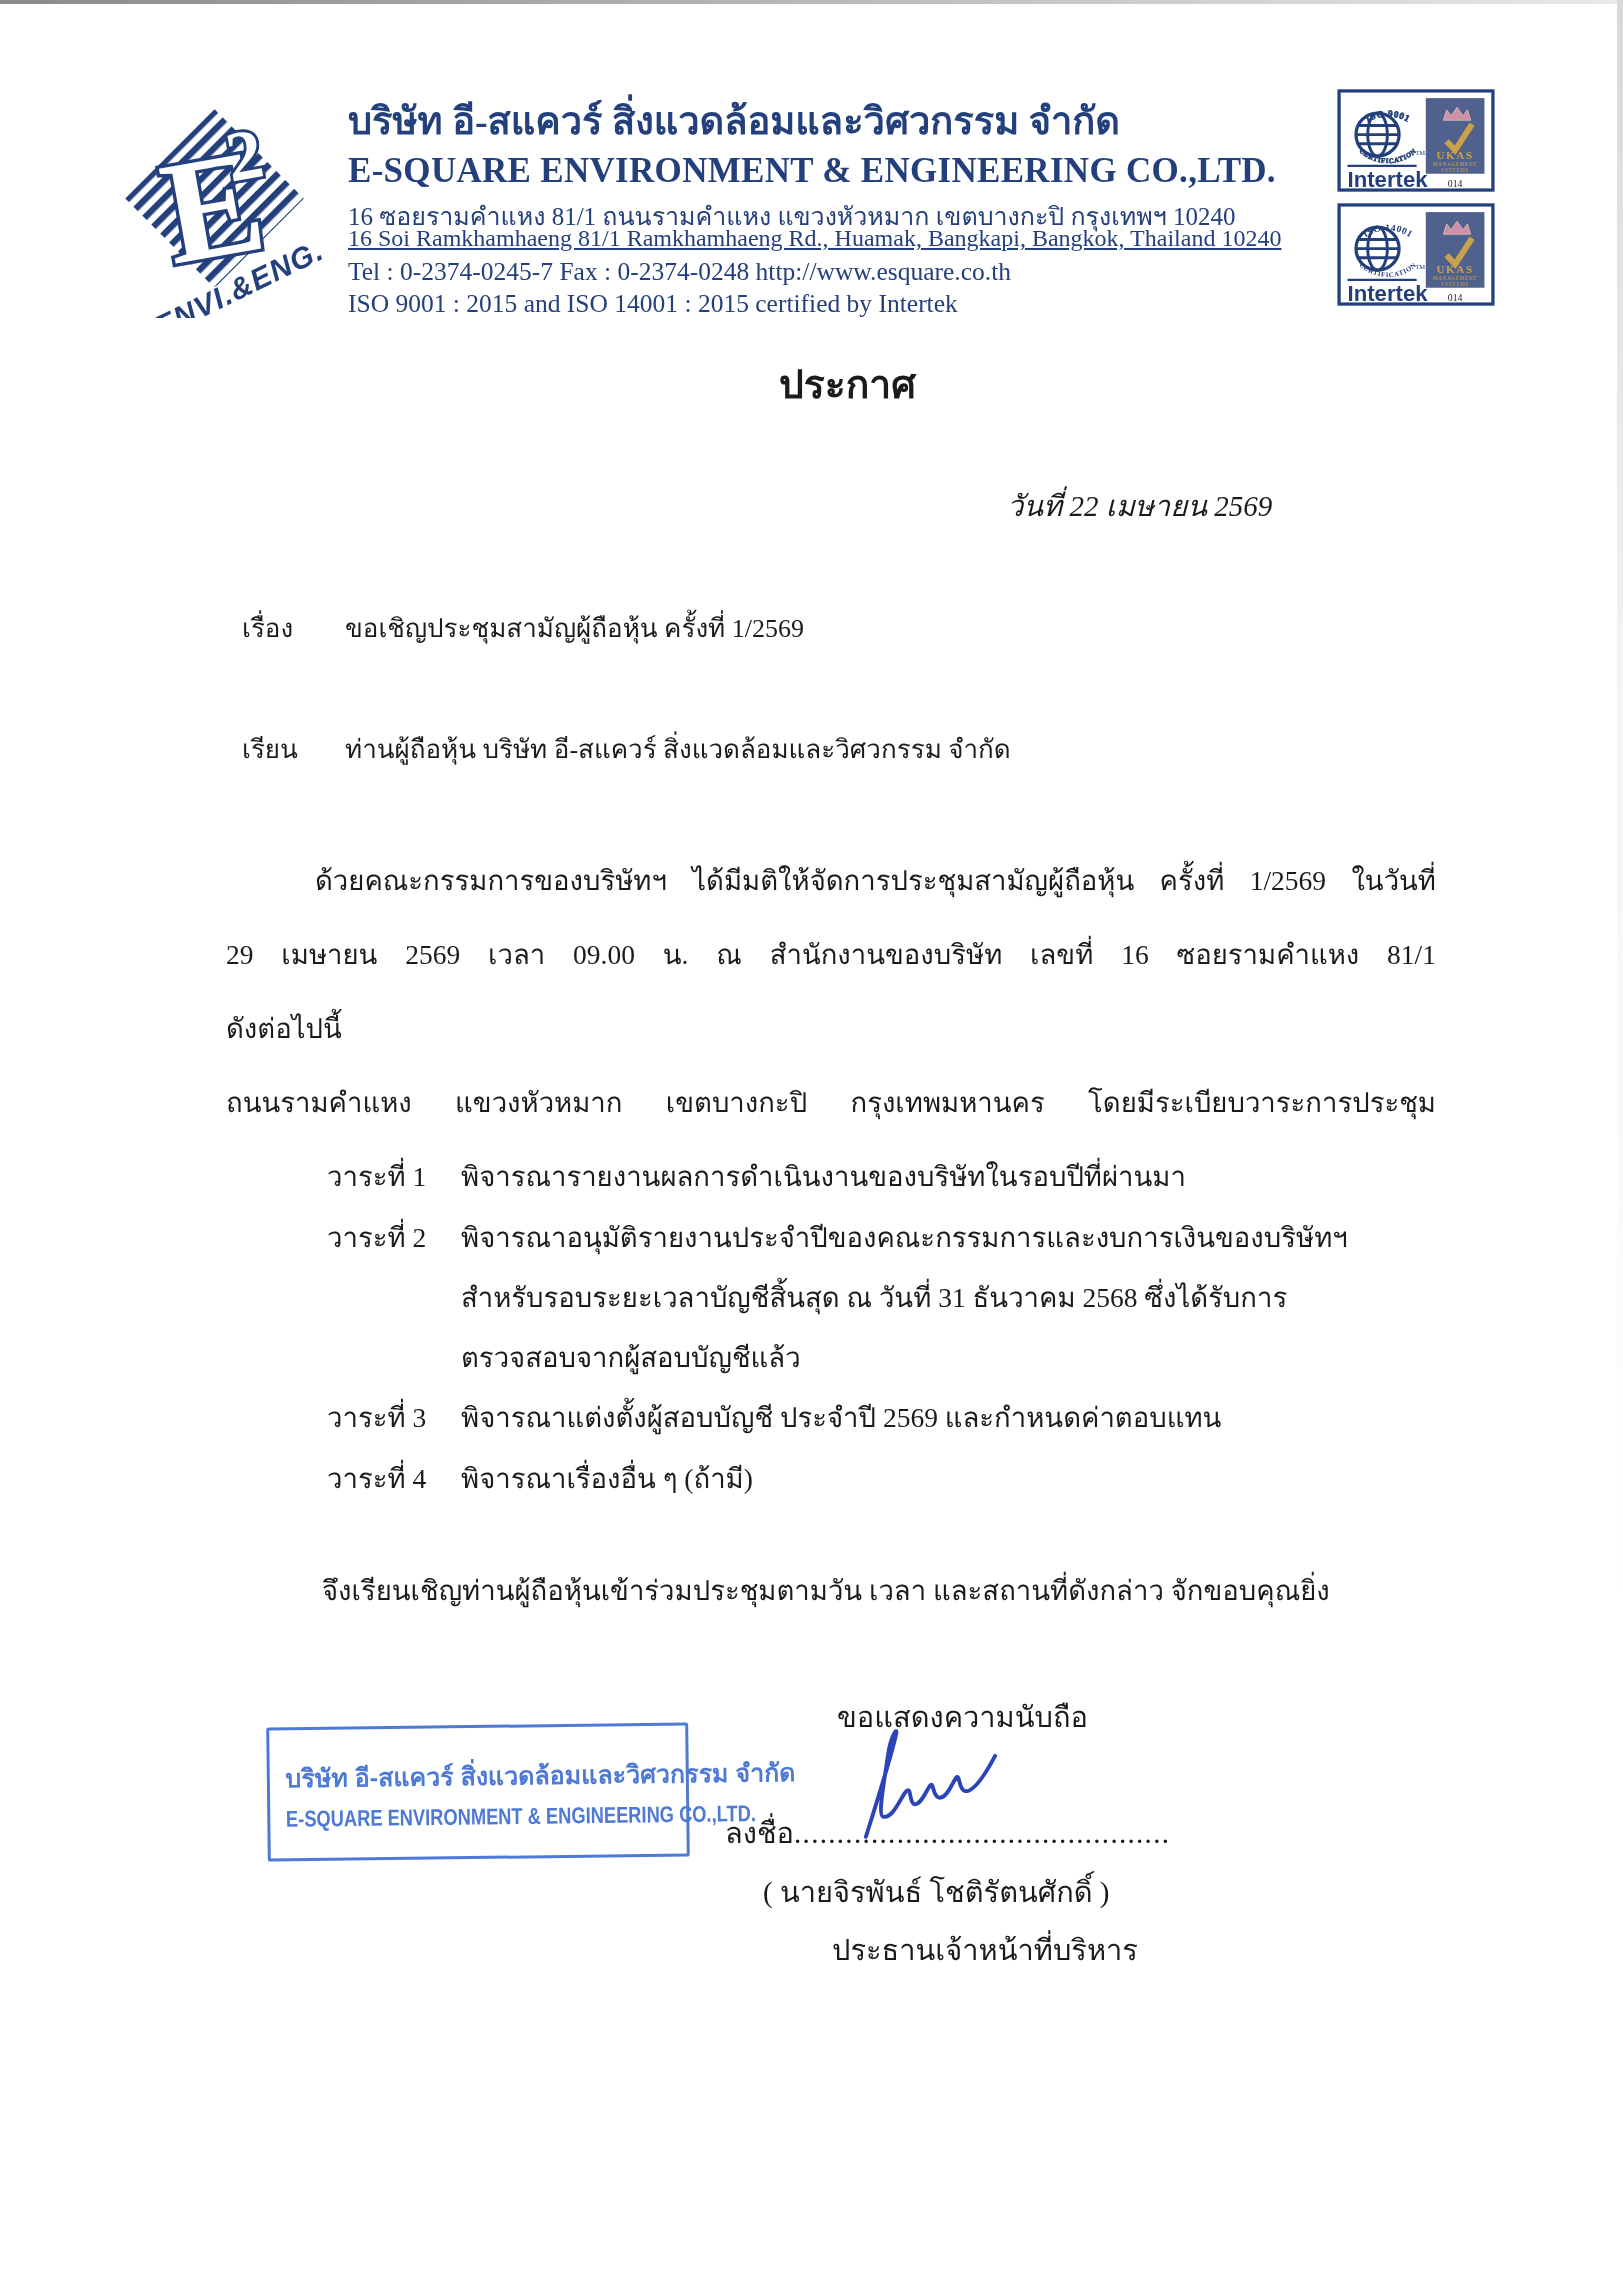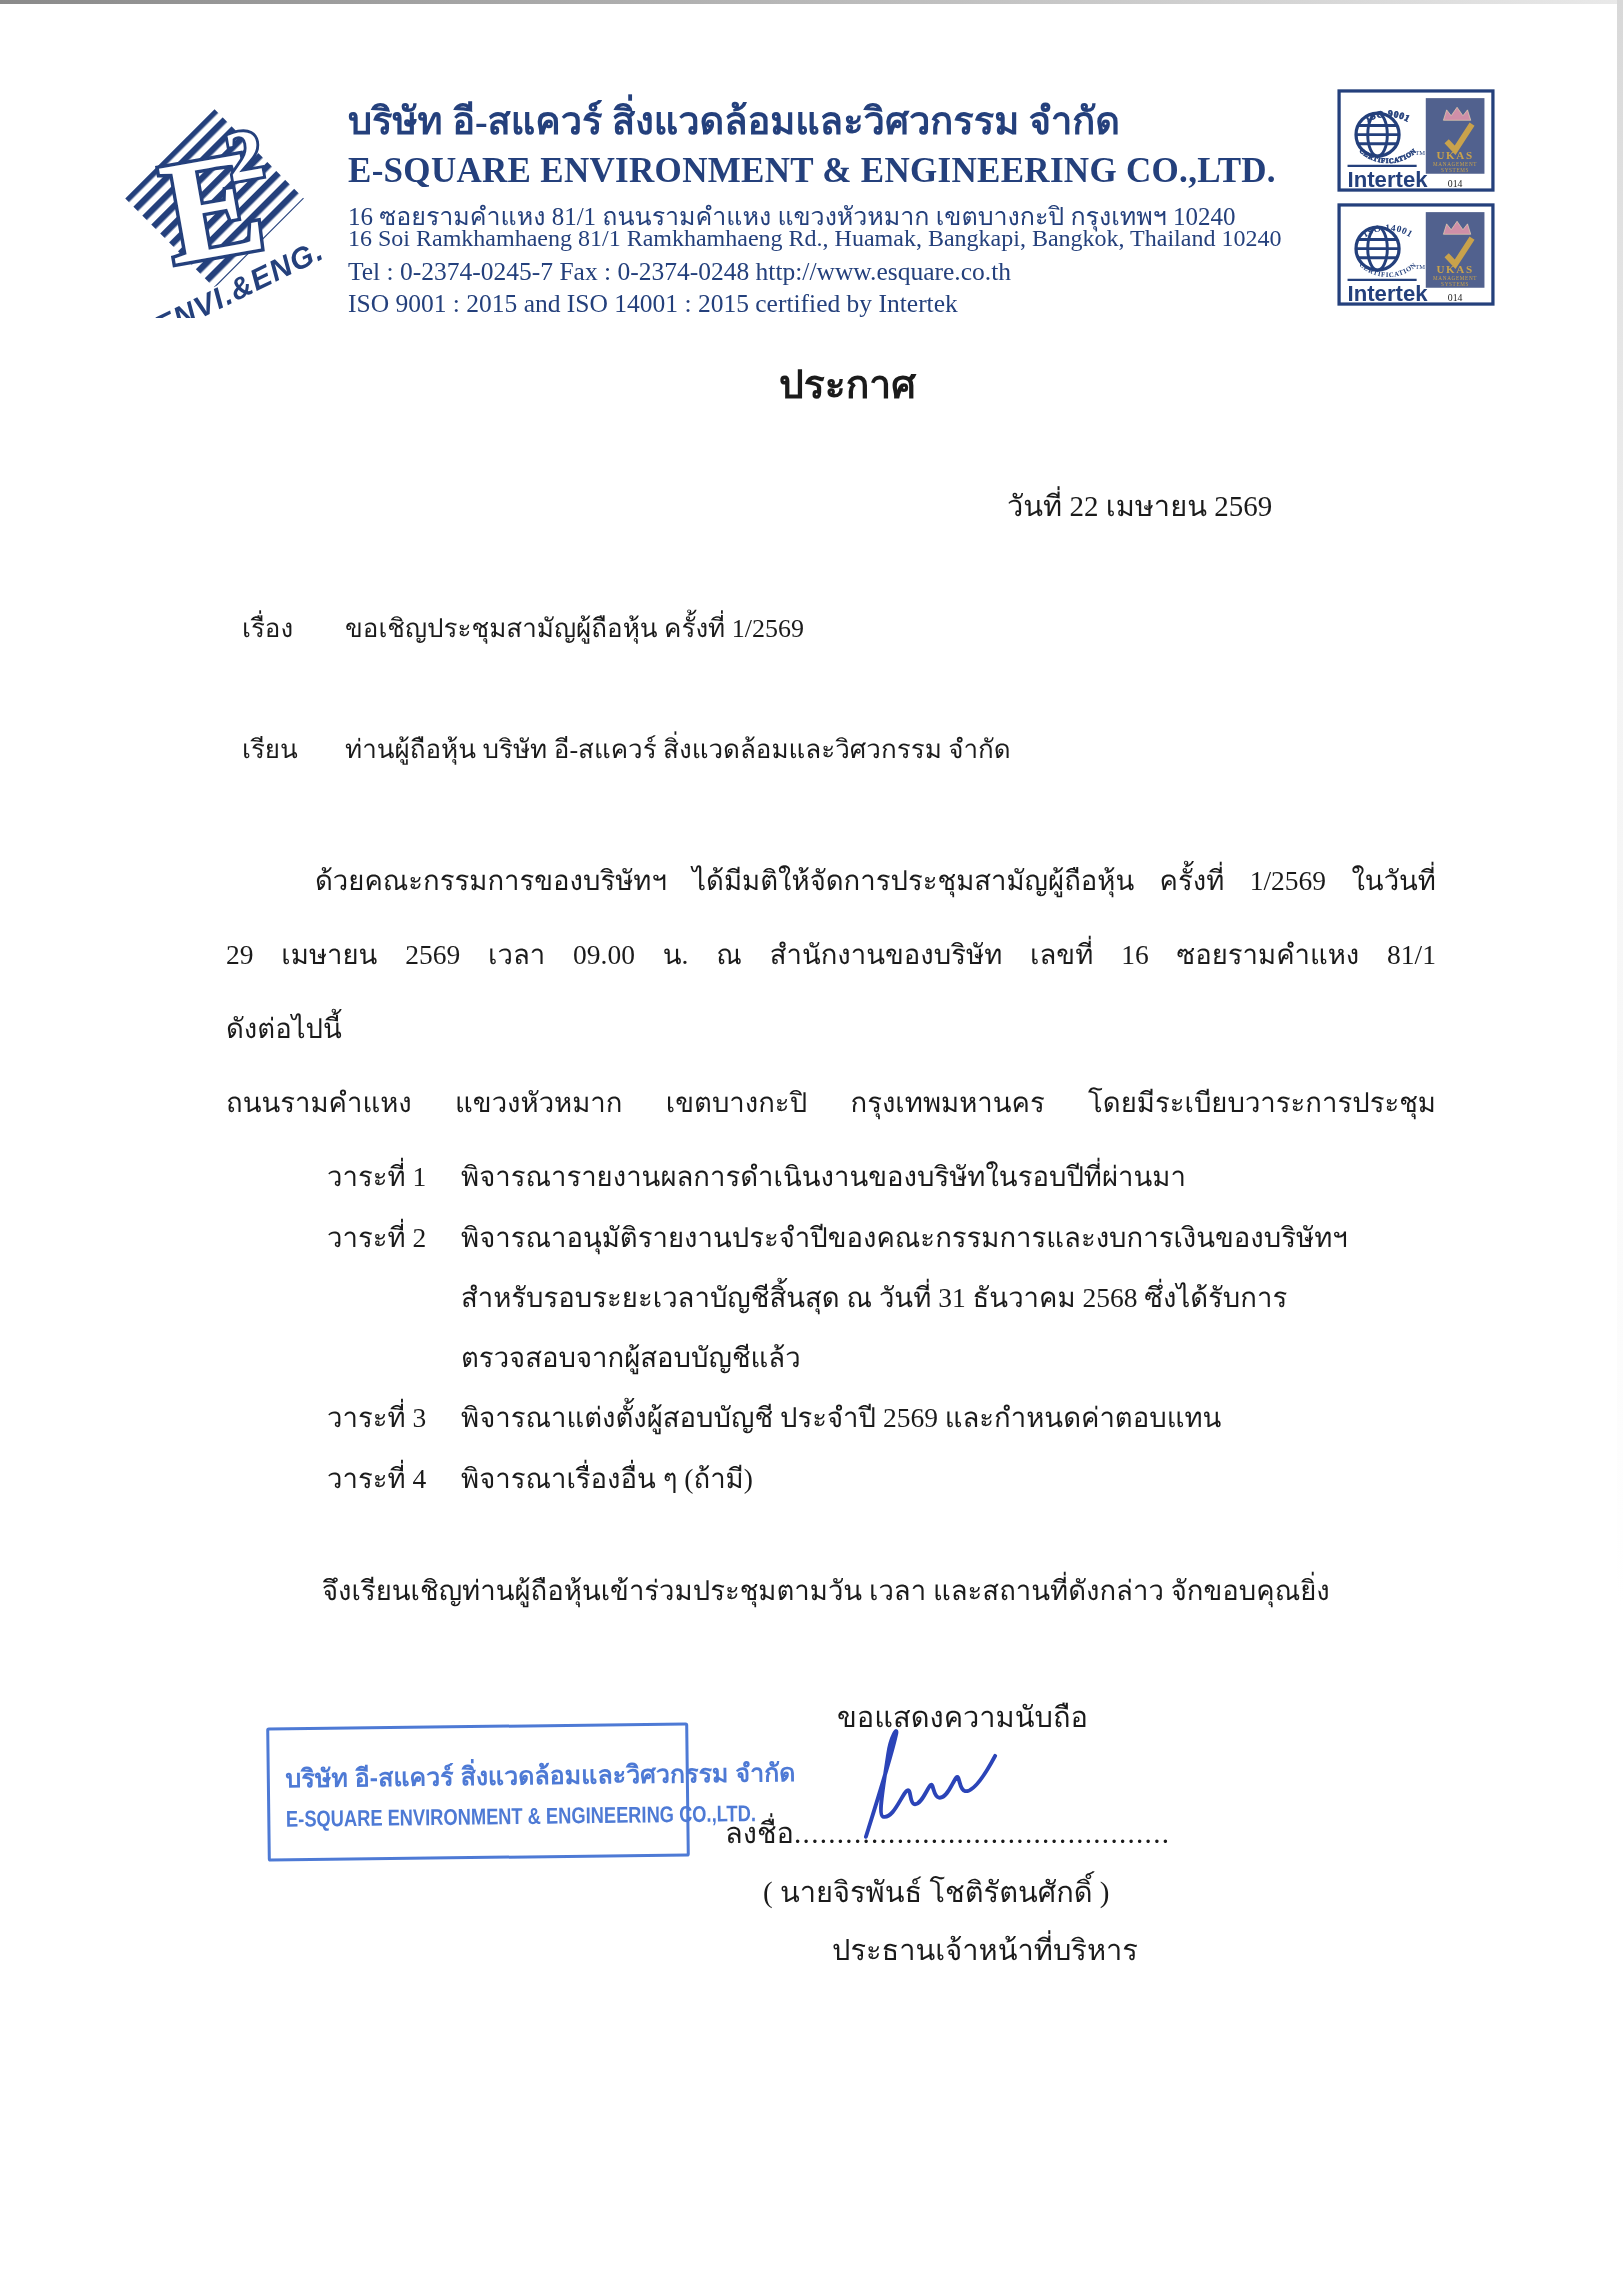--- a/index.html
+++ b/index.html
@@ -18,29 +18,29 @@
   }
   .abs{position:absolute;}
   
   .scan-top{left:0;top:0;width:1623px;height:3.9px;background:linear-gradient(90deg,#8a8a8a,#c2c2c2 60%,#e9e9e9);}
   .scan-right{right:0;top:0;width:6.5px;height:2295px;background:linear-gradient(180deg,#d8d8d8,#f4f4f4 30%,transparent 70%);}
   
   .hdr-line{left:348px;color:var(--navy);white-space:nowrap;}
   .company-th{top:90px;font-size:38px;font-weight:bold;}
   .company-en{top:151px;font-size:35px;font-weight:bold;letter-spacing:0.3px;}
   .addr-th{top:196px;font-size:25px;font-family:Liberation Serif, serif;}
-  .addr-en{top:225px;font-size:24px;}
+  .addr-en{top:225px;font-size:24px;text-decoration:underline;}
   .contact{top:257px;font-size:25.5px;}
   .iso-line{top:289px;font-size:25.5px;}
   .logo-box{left:103px;top:109px;}
   .badge-box{left:1337px;}
   .badge1{top:89px;} .badge2{top:203px;}
   
   .doc-title{top:353px;left:50%;transform:translateX(-50%);margin-left:36px;font-size:39px;font-weight:bold;white-space:nowrap;}
-  .date-line{top:483px;left:1007px;font-size:29px;white-space:nowrap;}
+  .date-line{top:483px;left:1007px;font-size:29px;white-space:nowrap;font-style:italic;}
   .label-row{display:flex;font-size:26px;white-space:nowrap;}
   .subject-row{top:607px;left:242px;}
   .to-row{top:728px;left:242px;}
   .row-label{display:inline-block;width:103px;}
   .para{left:226px;top:844px;width:1210px;font-size:27.5px;}
   .para-line{height:74px;line-height:74px;white-space:normal;}
   .jline{text-align:justify;text-align-last:justify;}
   .indent1{padding-left:89px;}
   .agenda-row{left:327px;display:flex;align-items:flex-start;font-size:27.5px;line-height:60px;white-space:nowrap;}
   .agenda-label{display:inline-block;width:134px;flex:0 0 134px;}

